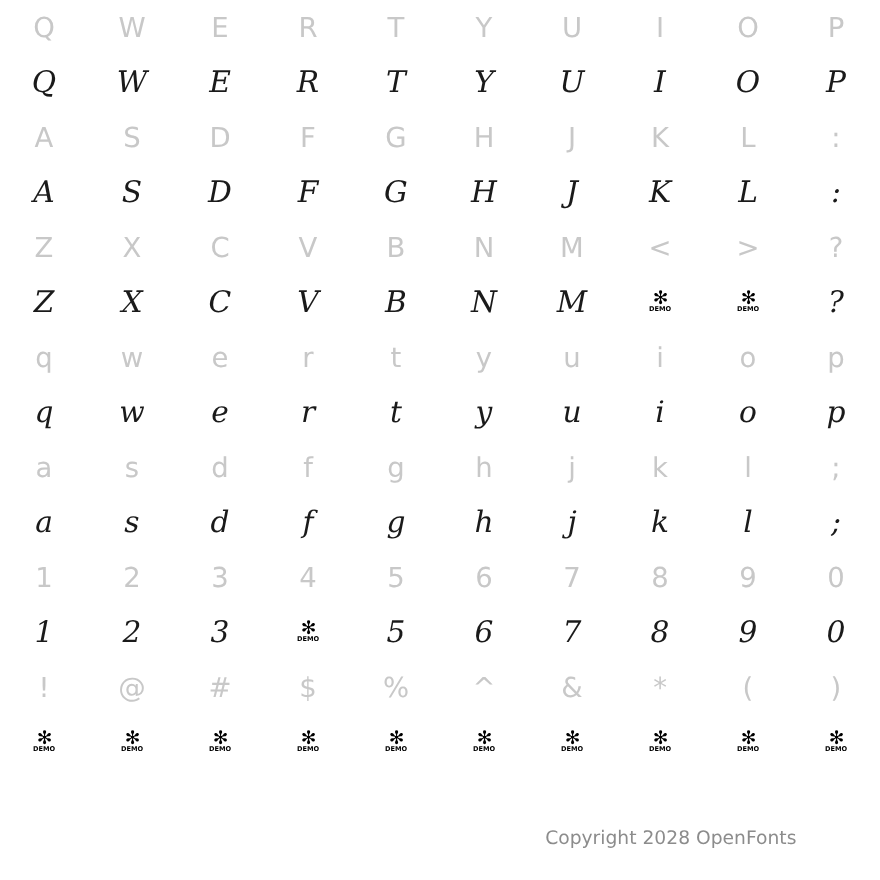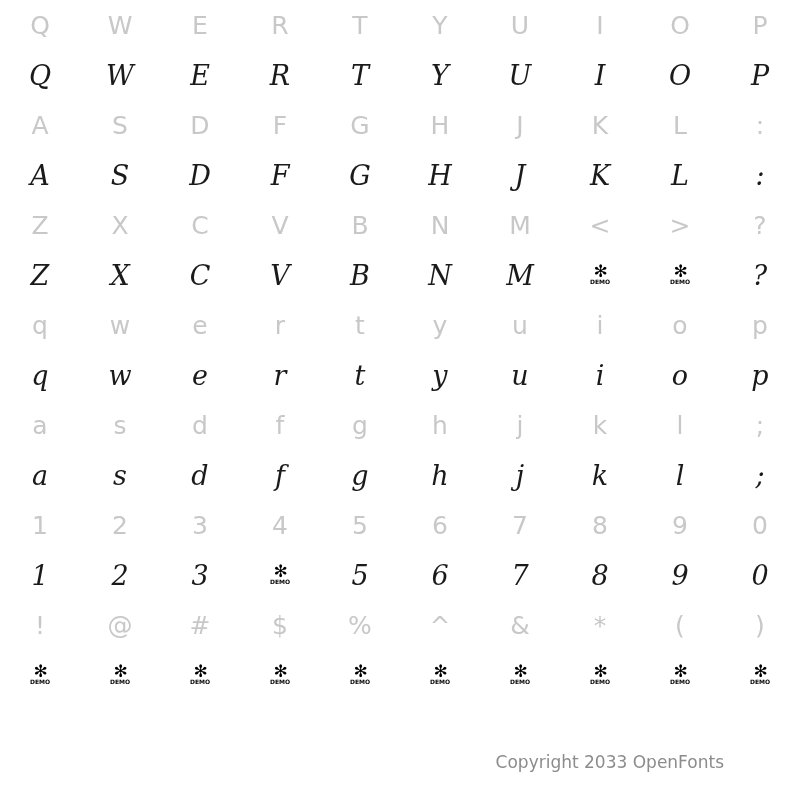--- a/index.html
+++ b/index.html
@@ -530,14 +530,14 @@
           <span class="word">DEMO</span>
         </span>
       </div>
       <div class="cell spec" style="color: rgb(26, 26, 26); font-family: &quot;DejaVu Serif&quot;, serif; font-style: italic; font-size: 27px;">
         <span class="demo-glyph">
           <span class="mark">✻</span>
           <span class="word">DEMO</span>
         </span>
       </div>
     </div>
-  <div class="footer">Copyright 2033 OpenFonts</div>
+  <div class="footer">Copyright 2028 OpenFonts</div>
 </div>
 
 </body></html>

